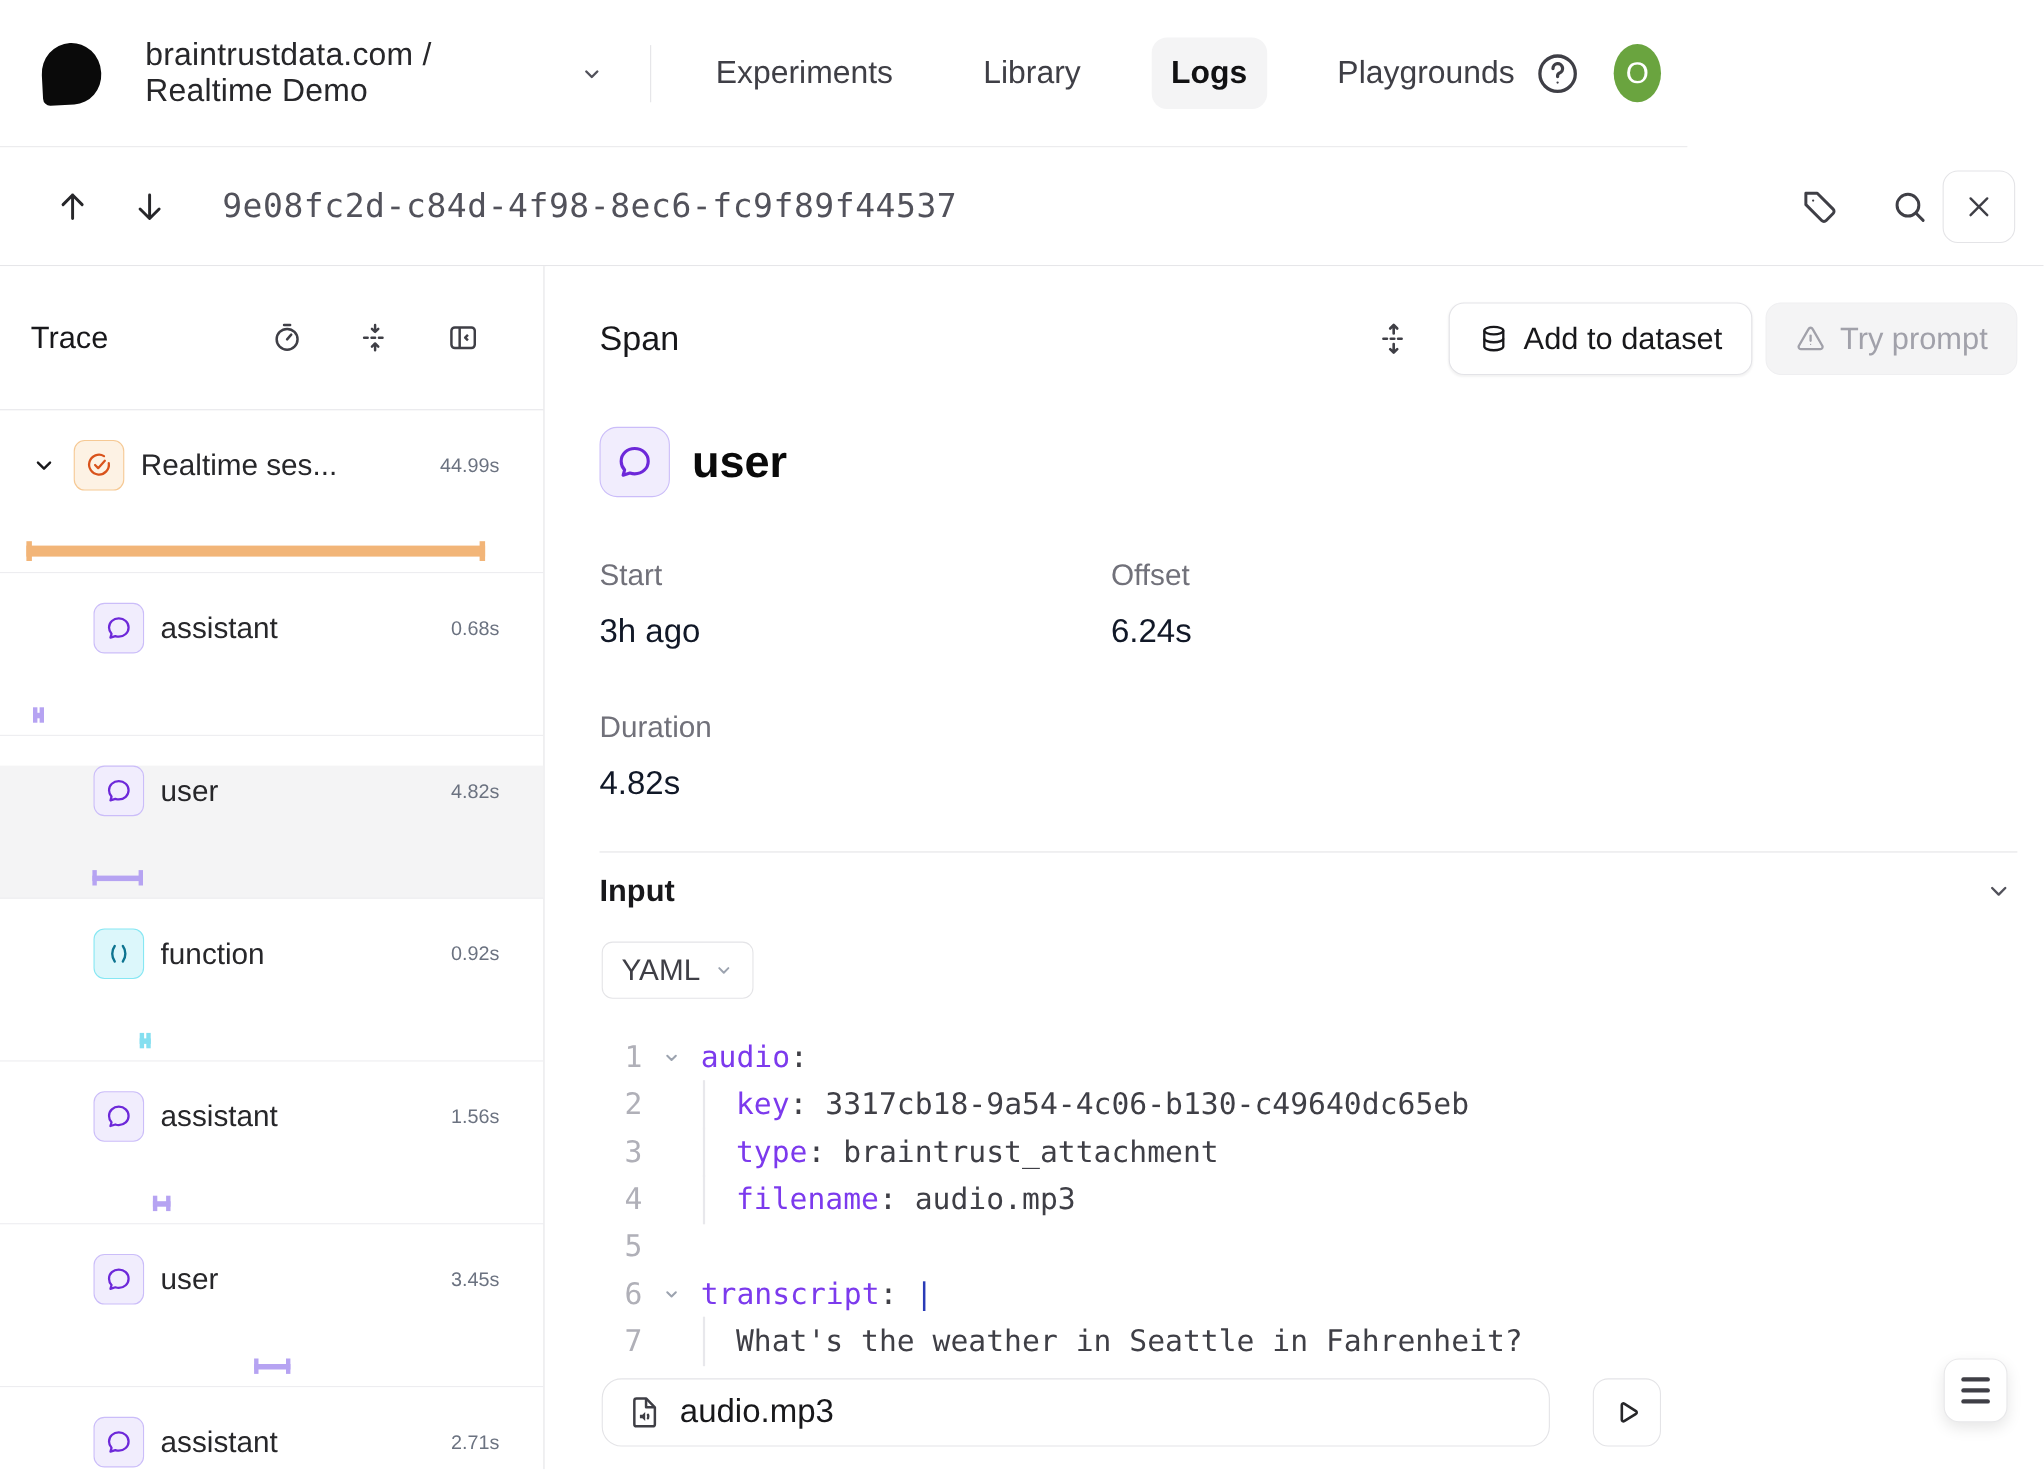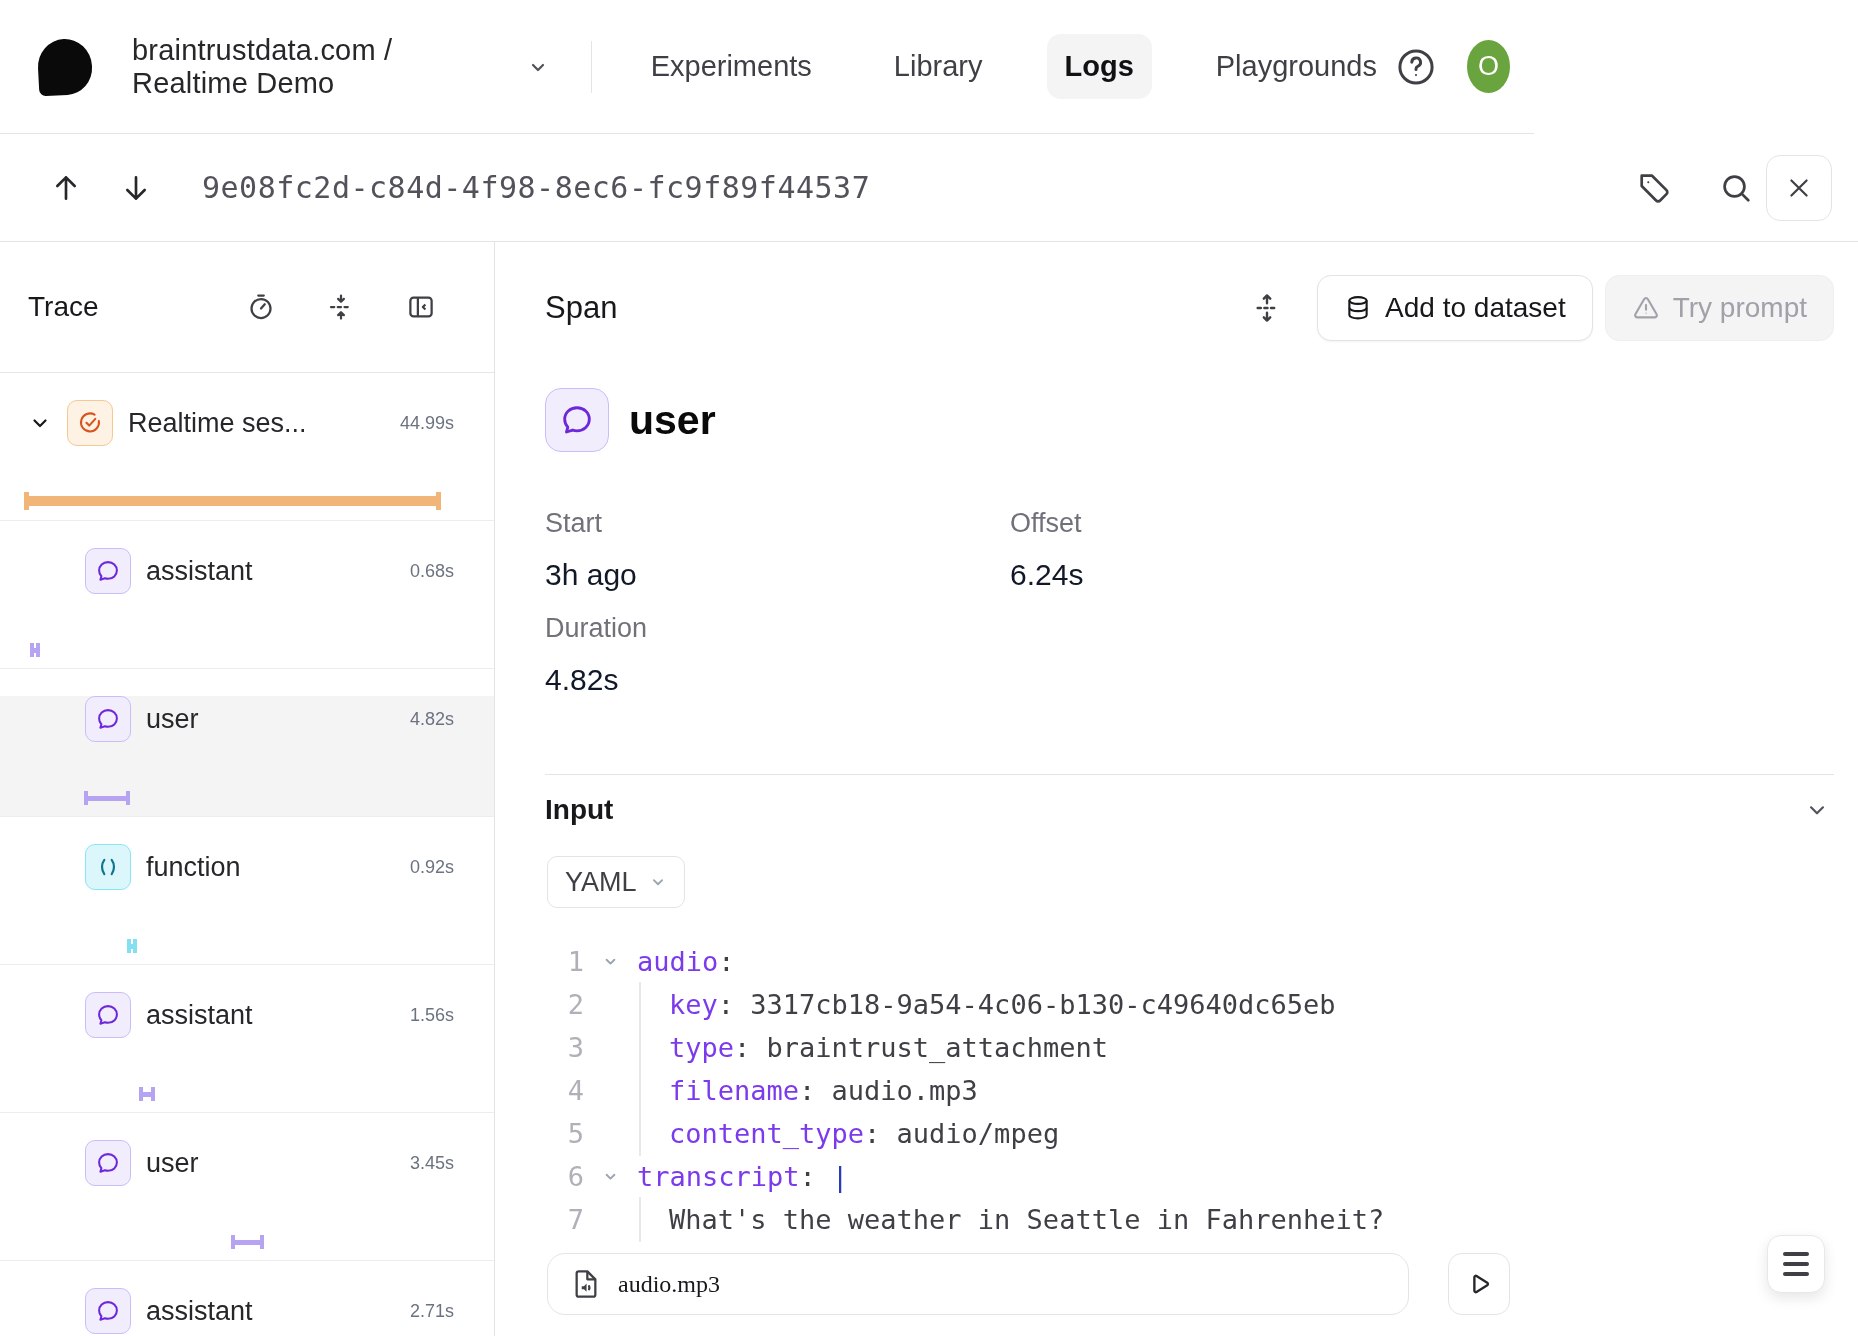--- a/index.html
+++ b/index.html
@@ -90,21 +90,21 @@
     border-radius:14px; font-size:28px; font-weight:500; cursor:pointer; white-space:nowrap; }
   .btn.light { background:#fff; border:1px solid #e3e3e7; color:#18181b; box-shadow:0 1px 2px rgba(0,0,0,.05); }
   .btn.muted { background:#f4f4f5; border:1px solid #efeff1; color:#a1a1aa; }
 
   .title-row { position:absolute; top:146px; left:49px; display:flex; align-items:center; gap:20px; }
   .span-ibox { width:64px; height:64px; border-radius:16px; background:#f1edfd; border:1.5px solid #cbbdf9;
     color:#6d28d9; display:flex; align-items:center; justify-content:center; }
   .span-name { font-size:41px; font-weight:700; color:#0a0a0a; }
 
   .meta { position:absolute; top:266px; left:49px; right:48px;
-    display:grid; grid-template-columns:465px 1fr; row-gap:21px; }
+    display:grid; grid-template-columns:465px 1fr; row-gap:54px; }
   .meta-label { font-size:27px; color:#71717a; margin-bottom:19px; }
   .meta-value { font-size:30px; font-weight:500; color:#111827; }
 
   .hdiv { position:absolute; top:532px; left:49px; right:24px; height:1px; background:#e4e4e7; }
   .input-head { position:absolute; top:552px; left:49px; right:28px; display:flex; align-items:center; }
   .input-title { font-size:28px; font-weight:600; color:#18181b; }
   .input-chev { margin-left:auto; color:#52525b; cursor:pointer; display:flex; }
 
   .yaml-btn { position:absolute; top:614px; left:51px; height:52px; display:inline-flex; align-items:center;
     gap:12px; padding:0 17px; border:1px solid #e4e4e7; border-radius:10px; background:#fff;
@@ -117,21 +117,21 @@
   .fold svg { visibility:hidden; }
   .fold.has-fold svg { visibility:visible; }
   .content { position:relative; height:43px; display:flex; align-items:center; color:#3f3f46; }
   .content.guided::before { content:""; position:absolute; left:2px; top:-1px; bottom:-1px; width:2px; background:#e8e8ec; }
   .yk { color:#7c3aed; }
   .yp { color:#2a3bb7; }
 
   .chip-row { position:absolute; top:1011px; left:51px; display:flex; align-items:center; gap:39px; }
   .chip { width:862px; height:62px; border:1px solid #e4e4e7; border-radius:18px; background:#fff;
     display:flex; align-items:center; gap:16px; padding:0 22px; cursor:pointer; }
-  .chip-name { font-size:24px; color:#18181b;font-family:Liberation Serif, serif; }
+  .chip-name { font-size:30px; color:#18181b; }
   .chip-icon { color:#3f3f46; }
   .play-btn { width:62px; height:62px; border:1px solid #e4e4e7; border-radius:14px; background:#fff;
     display:flex; align-items:center; justify-content:center; color:#27272a; cursor:pointer; }
   .fab { position:absolute; top:993px; right:33px; width:58px; height:58px; background:#fff;
     border:1px solid #e8e8ea; border-radius:14px; box-shadow:0 5px 14px rgba(0,0,0,.10);
     display:flex; flex-direction:column; align-items:center; justify-content:center; gap:6px; cursor:pointer; }
   .fab b { width:26px; height:4px; border-radius:2px; background:#3f3f46; }
 </style>
 </head>
 <body>
@@ -453,21 +453,20 @@
           </span>
           <span class="content guided" style="padding-left: 32px;"><span class="yk">filename</span><span class="yr">: audio.mp3</span></span>
         </div>
         <div class="cl">
           <span class="num">5</span>
           <span class="fold">
             <svg width="17" height="17" viewBox="0 0 24 24" fill="none" stroke="currentColor" stroke-width="2.6" stroke-linecap="round" stroke-linejoin="round">
               <path d="m6.5 9.5 5.5 5.5 5.5-5.5"></path>
             </svg>
           </span>
-          <span class="content guided" style="padding-left: 32px;"><span class="yk">content_type</span><span class="yr">: audio/mpeg</span></span>
         </div>
         <div class="cl">
           <span class="num">6</span>
           <span class="fold has-fold">
             <svg width="17" height="17" viewBox="0 0 24 24" fill="none" stroke="currentColor" stroke-width="2.6" stroke-linecap="round" stroke-linejoin="round">
               <path d="m6.5 9.5 5.5 5.5 5.5-5.5"></path>
             </svg>
           </span>
           <span class="content" style="padding-left: 0px;"><span class="yk">transcript</span><span class="yr">: </span><span class="yp">|</span></span>
         </div>

